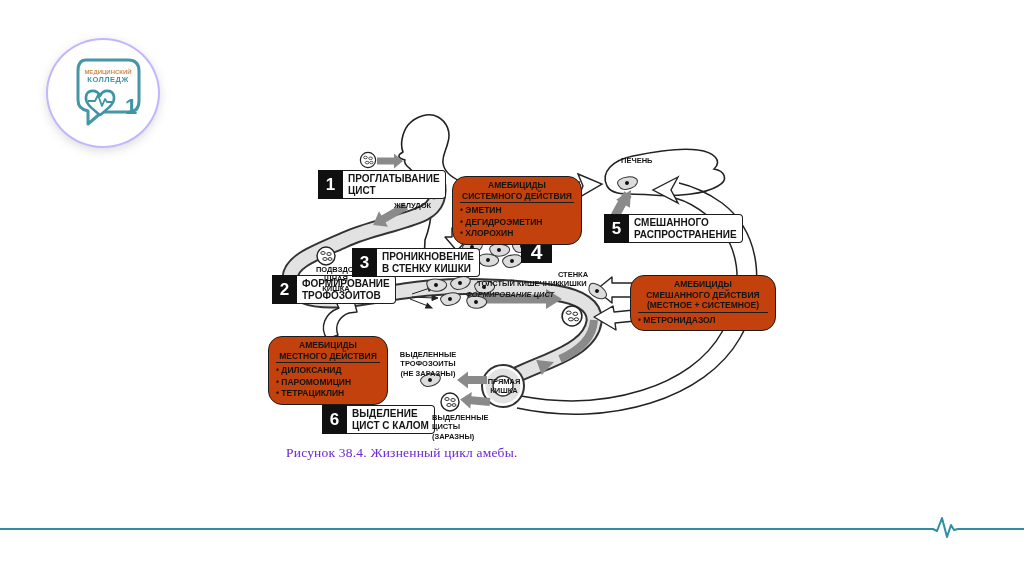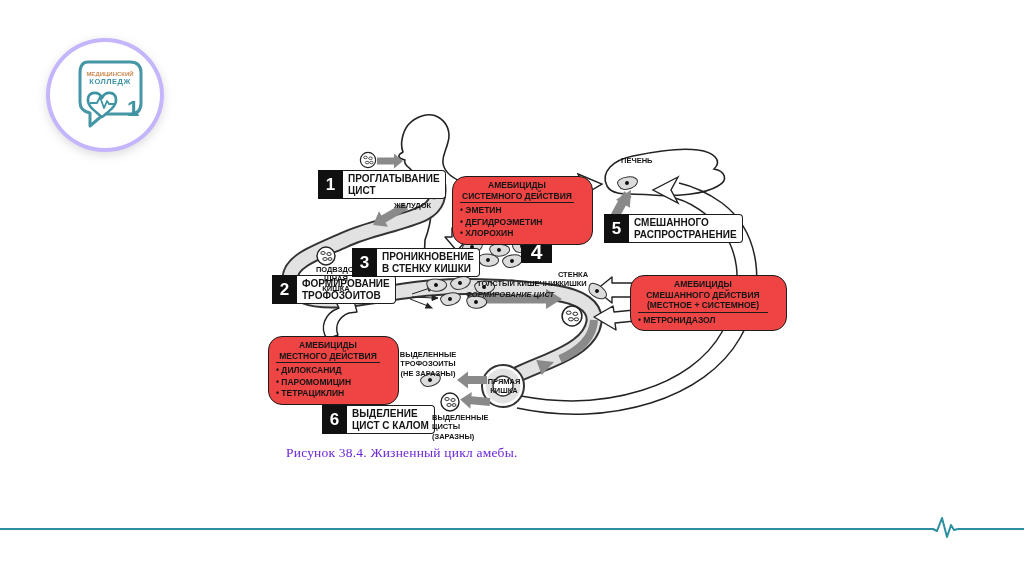--- a/index.html
+++ b/index.html
@@ -2,38 +2,38 @@
 <html><head>
 <meta charset="utf-8">
 <style>
   html,body{margin:0;padding:0;background:#fff;}
   .slide{position:relative;width:1024px;height:574px;background:#ffffff;overflow:hidden;
          font-family:"Liberation Sans",sans-serif;color:#141414;}
   .abs{position:absolute;}
 
   
   .logo-circle{left:46px;top:38px;width:110px;height:106px;border-radius:50%;
-    background:#fff;border:4px solid #c4b5fd;box-shadow:0 3px 10px rgba(120,120,120,.25);}
+    background:#fff;border:2px solid #c4b5fd;box-shadow:0 3px 10px rgba(120,120,120,.25);}
   .logo-circle svg{display:block;width:110px;height:106px;}
 
   
   .art{left:0;top:0;width:1024px;height:574px;z-index:1;}
 
   
   .step{display:flex;align-items:stretch;z-index:3;}
   .step-num{background:#101010;color:#fff;border:1.5px solid #101010;
     display:flex;align-items:center;justify-content:center;
     font-weight:bold;font-size:17px;min-width:19px;padding:0 2px;line-height:1;}
   .step-label{border:1.5px solid #1c1c1c;border-left:none;border-radius:0 4px 4px 0;
     background:#fff;padding:2px 5px 1px 5px;font-weight:bold;font-size:10px;line-height:1.2;
     white-space:pre-line;display:flex;flex-direction:column;justify-content:center;}
 
   
-  .bubble{border:1.6px solid #1c1c1c;border-radius:14px;background:#ef4444;
-    padding:3px 18px 4px 7px;z-index:3;}
+  .bubble{border:1.6px solid #1c1c1c;border-radius:14px;background:#c2410c;
+    padding:3px 7px 4px 7px;z-index:3;}
   .bubble-title{font-weight:bold;font-size:8.5px;line-height:1.25;text-align:center;
     white-space:pre-line;border-bottom:1.3px solid #1c1c1c;padding-bottom:1px;margin-bottom:2px;}
   .bubble-items{font-weight:bold;font-size:8.5px;line-height:1.35;text-align:left;}
 
   
   .dlabel{font-weight:bold;font-size:7.5px;line-height:1.25;white-space:pre-line;z-index:3;}
   .center{text-align:center;}
 
   .caption{left:286px;top:445px;font-family:"Liberation Serif",serif;font-size:13.5px;
     color:#6d28d9;z-index:3;letter-spacing:.2px;}

